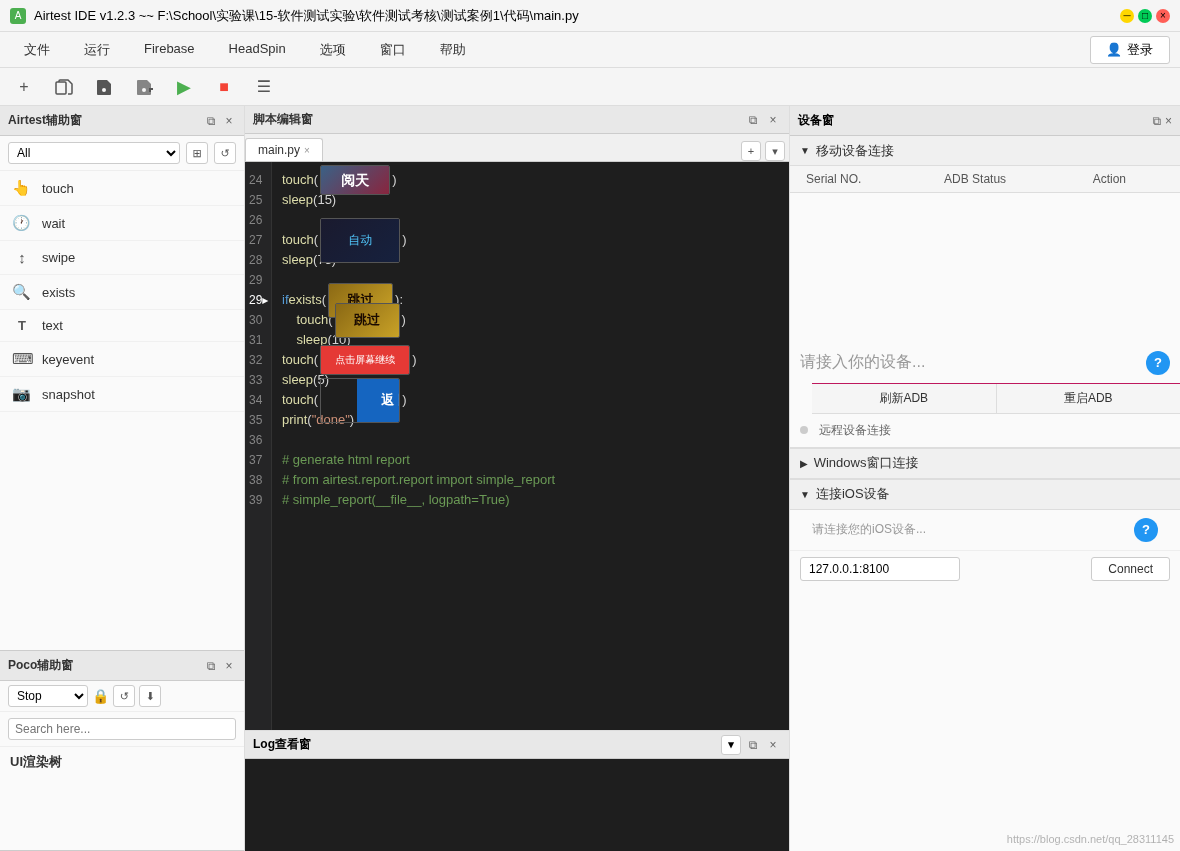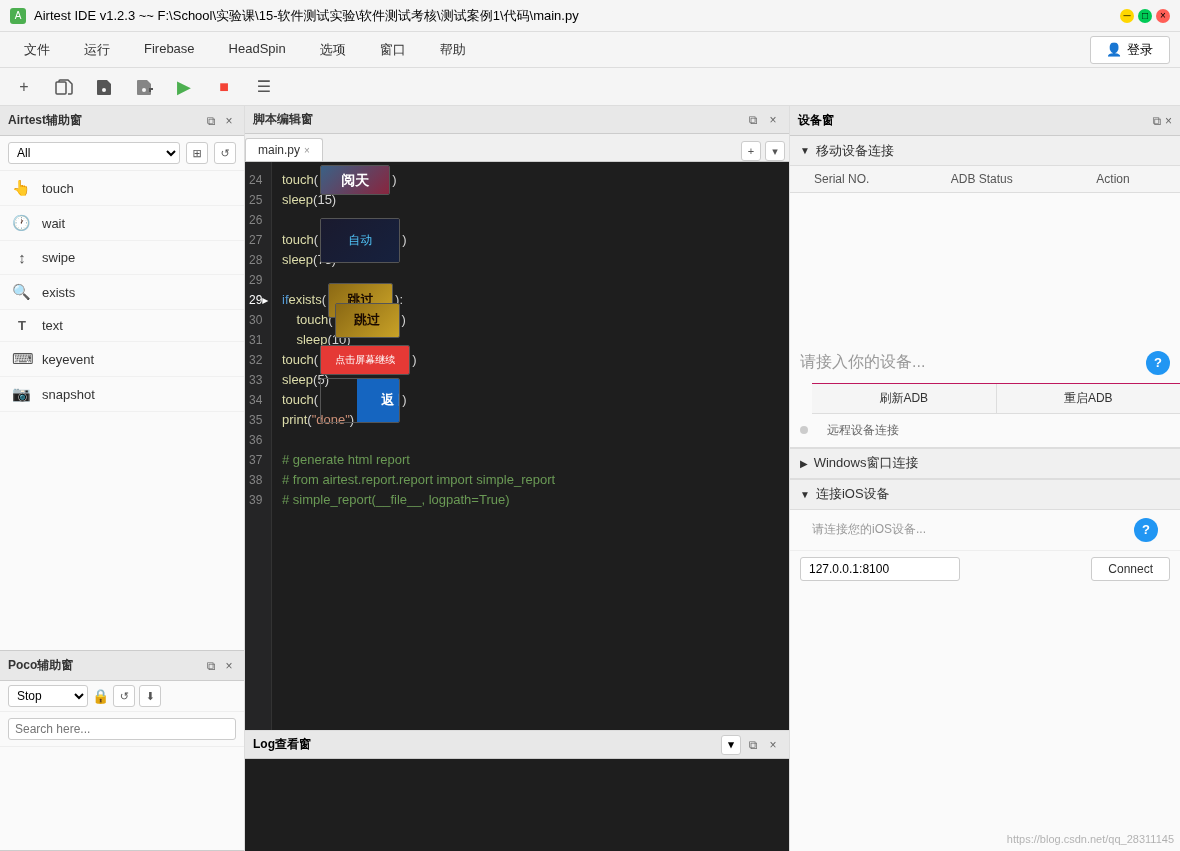--- a/index.html
+++ b/index.html
@@ -368,21 +368,21 @@
       border-bottom: 1px solid #ddd;
       font-size: 13px;
       color: #333;
       cursor: pointer;
     }
     .section-arrow { font-size: 10px; }
 
     #mobile-table { width: 100%; border-collapse: collapse; }
     .table-header { background: #f5f5f5; }
     .table-header th {
-      padding: 6px 24px;
+      padding: 6px 16px;
       text-align: left;
       font-size: 12px;
       color: #555;
       font-weight: normal;
       border-bottom: 1px solid #ddd;
     }
     .mobile-empty { height: 150px; }
 
     #device-input-row {
       padding: 8px 10px;
@@ -420,21 +420,21 @@
       color: #333;
       border-right: 1px solid #ddd;
     }
     .adb-btn:last-child { border-right: none; }
 
     
     #remote-section {
       padding: 8px 10px;
       border-bottom: 1px solid #ddd;
     }
-    .remote-row { display: flex; align-items: center; gap: 19px; font-size: 12px; color: #666; }
+    .remote-row { display: flex; align-items: center; gap: 11px; font-size: 12px; color: #666; }
     .dot-inactive { width: 8px; height: 8px; border-radius: 50%; background: #ccc; }
 
     
     #windows-section {
       border-bottom: 1px solid #ddd;
     }
     .section-header-collapsed {
       height: 30px;
       padding: 0 10px;
       display: flex;
@@ -640,20 +640,21 @@
           <option>Run</option>
           <option>Debug</option>
         </select>
         <span class="lock-icon">🔒</span>
         <div class="poco-ctrl-btn">↺</div>
         <div class="poco-ctrl-btn">⬇</div>
       </div>
       <div id="poco-search">
         <input id="poco-search-input" type="text" placeholder="Search here..." style="">
       </div>
+      <div id="ui-tree-label">UI渲染树</div>
     </div>
 
   </div>
 
   <div id="center-panel">
 
     <div id="script-editor">
       <div class="sub-panel-header">
         <span class="sub-panel-title">脚本编辑窗</span>
         <div class="sub-panel-controls">

